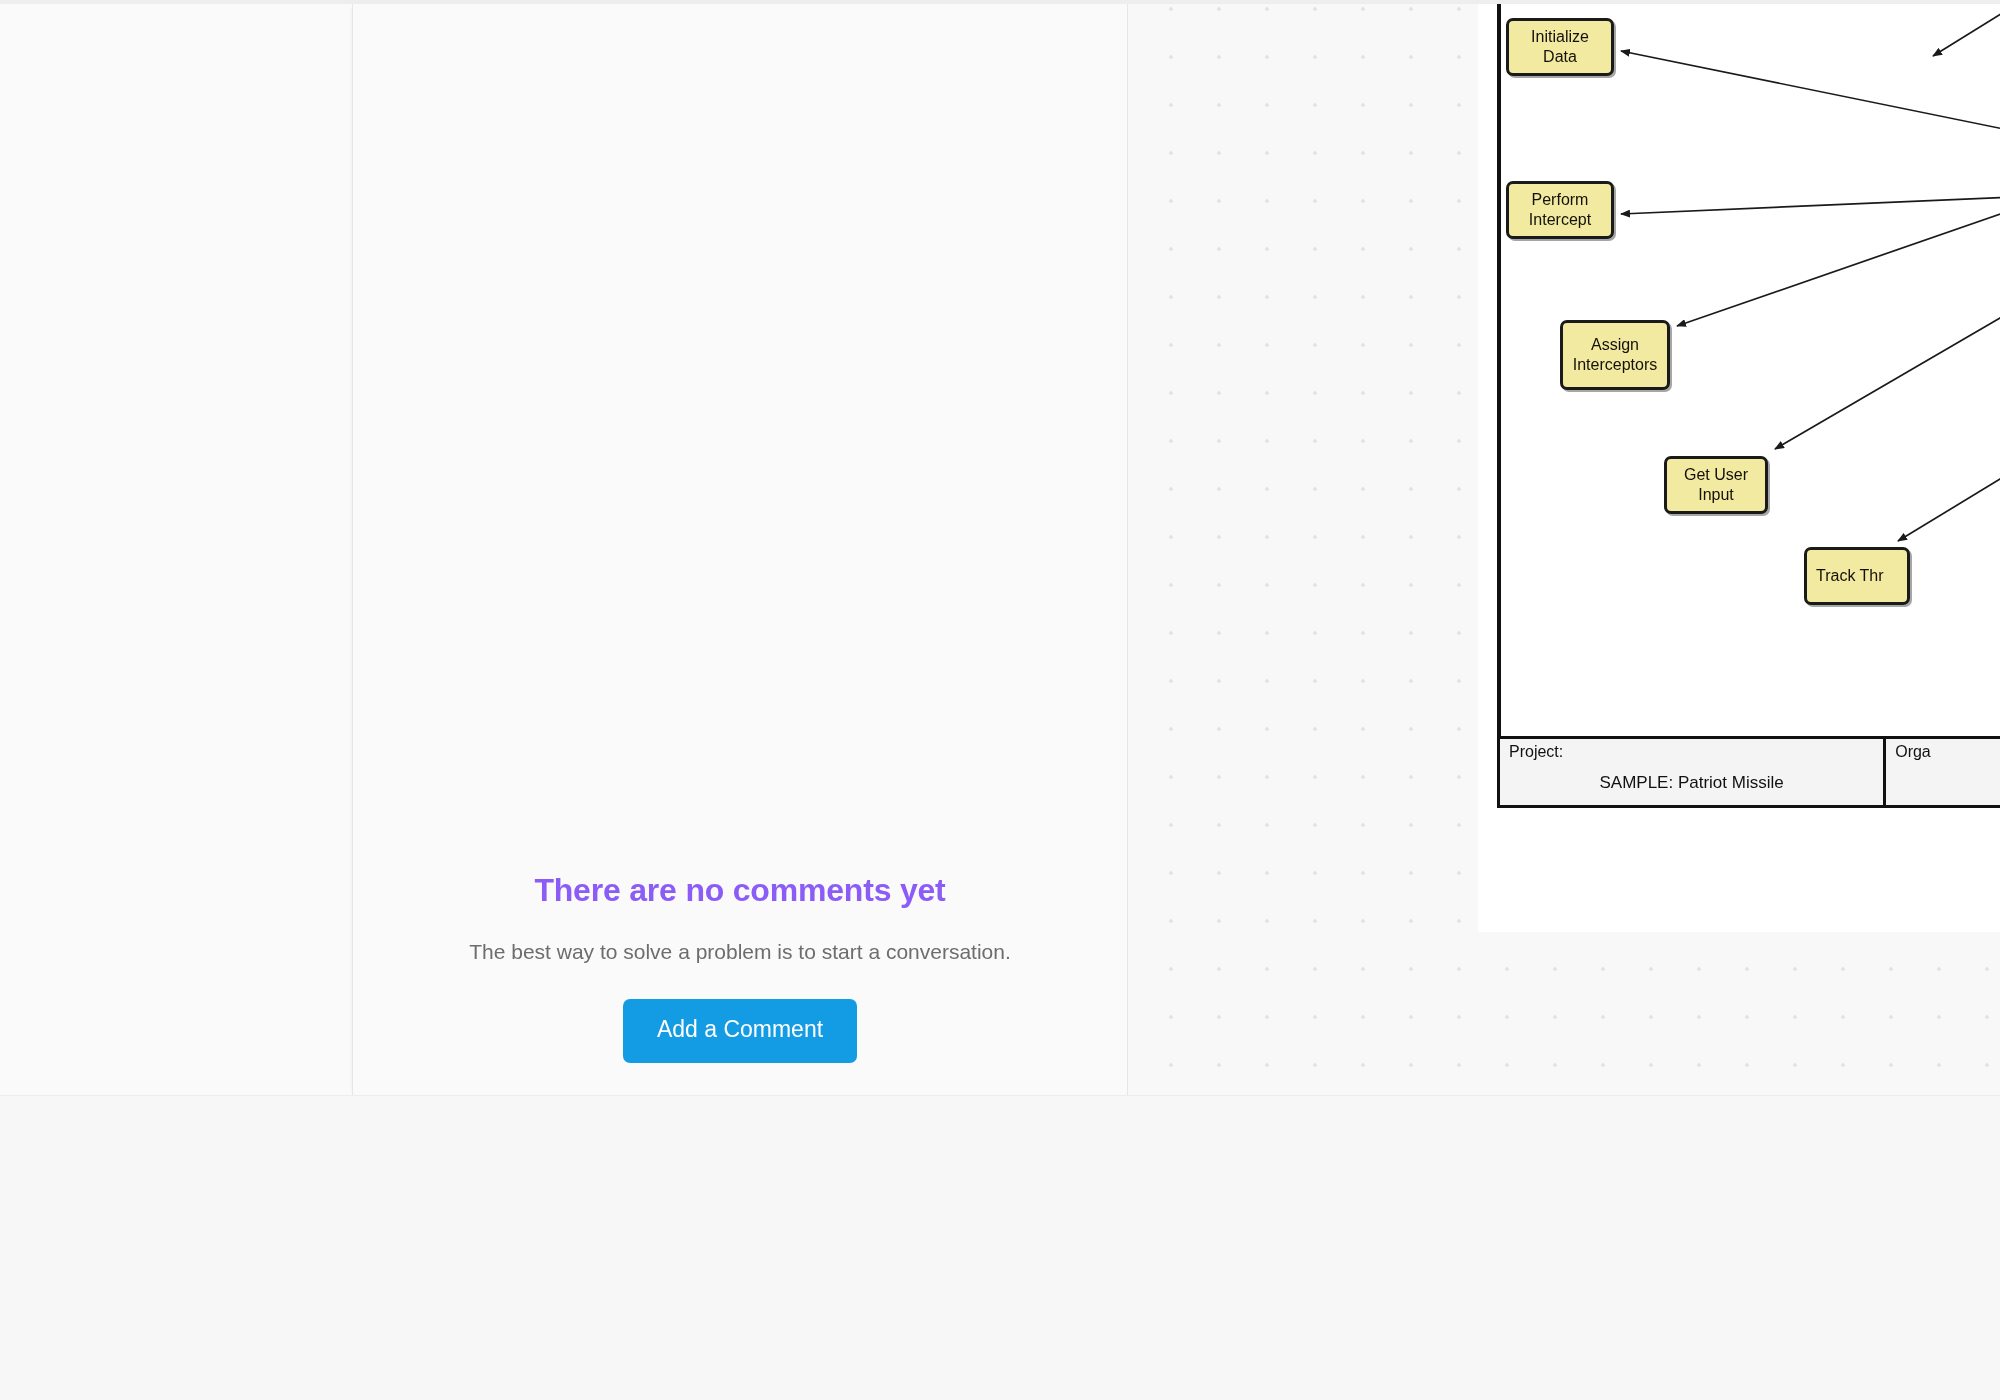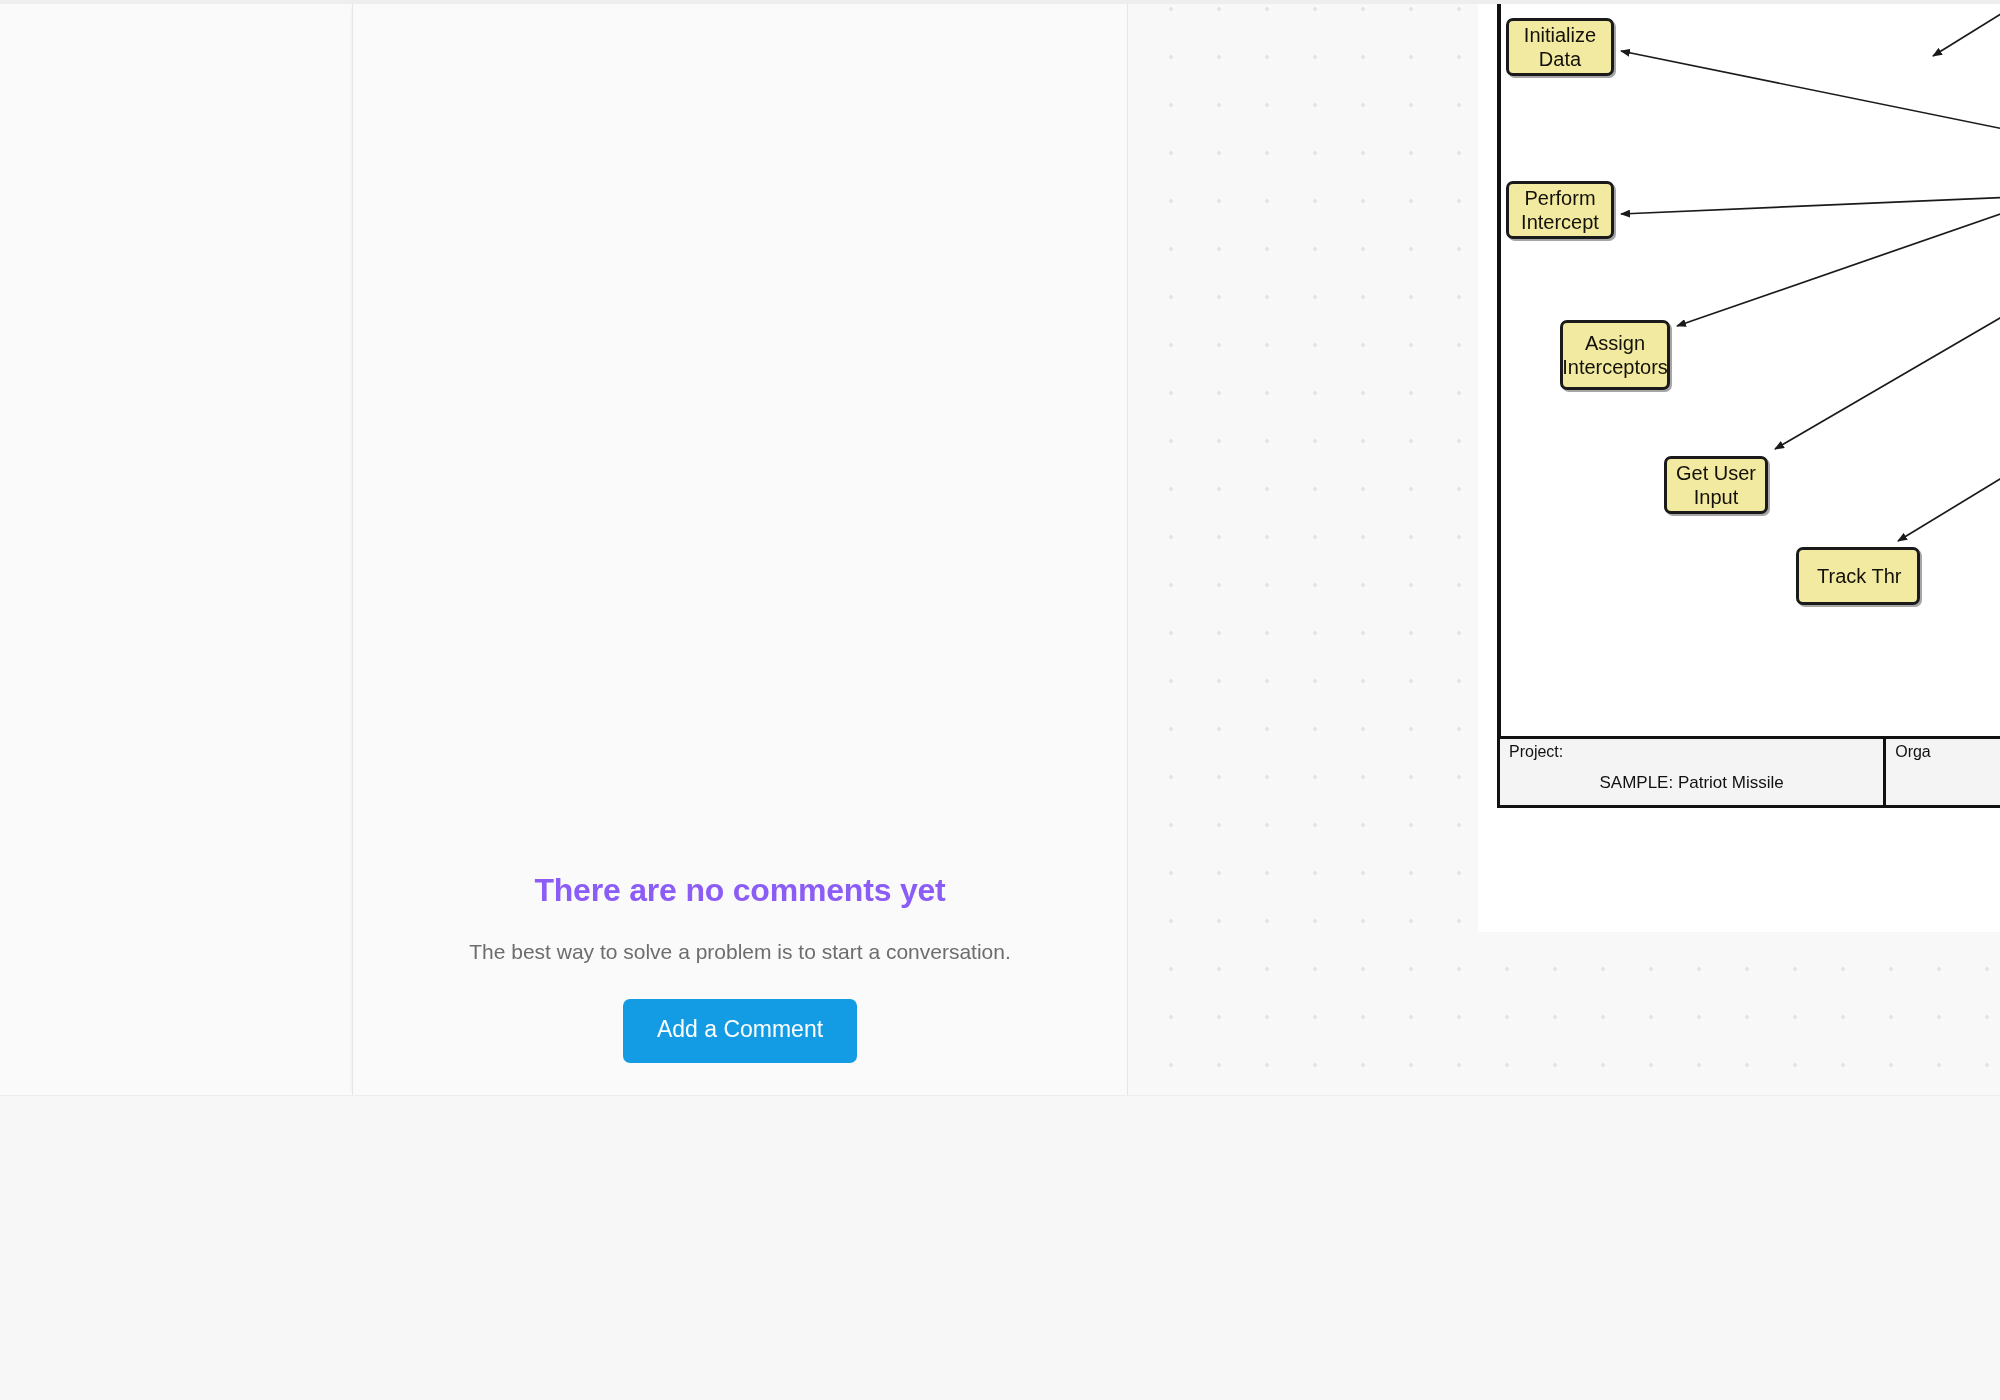--- a/index.html
+++ b/index.html
@@ -141,21 +141,21 @@
     position: absolute;
     background: #f2eaa0;
     border: 3px solid #1a1a1a;
     border-radius: 7px;
     box-shadow: 2px 2px 0 rgba(0,0,0,0.35);
     display: flex;
     align-items: center;
     justify-content: center;
     text-align: center;
     font-family: "Liberation Sans", sans-serif;
-    font-size: 20px;
+    font-size: 16px;
     color: #14110a;
     line-height: 1.22;
     box-sizing: border-box;
     white-space: pre-line;
   }
 
   
   .title-block {
     position: absolute;
     left: 19px;
@@ -251,21 +251,21 @@
 
       <div class="node" style="left:28px; top:185px; width:108px; height:58px;">Perform
 Intercept</div>
 
       <div class="node" style="left:82px; top:324px; width:110px; height:70px;">Assign
 Interceptors</div>
 
       <div class="node" style="left:186px; top:460px; width:104px; height:58px;">Get User
 Input</div>
 
-      <div class="node" style="left:318px; top:551px; width:124px; height:58px; justify-content:flex-start; padding-left:18px;">Track Thr</div>
+      <div class="node" style="left:326px; top:551px; width:106px; height:58px; justify-content:flex-start; padding-left:9px;">Track Thr</div>
 
       <div class="title-block">
         <div class="tb-cell project">
           <div class="tb-label">Project:</div>
           <div class="tb-value">SAMPLE: Patriot Missile</div>
         </div>
         <div class="tb-cell org">
           <div class="tb-label">Orga</div>
         </div>
       </div>

